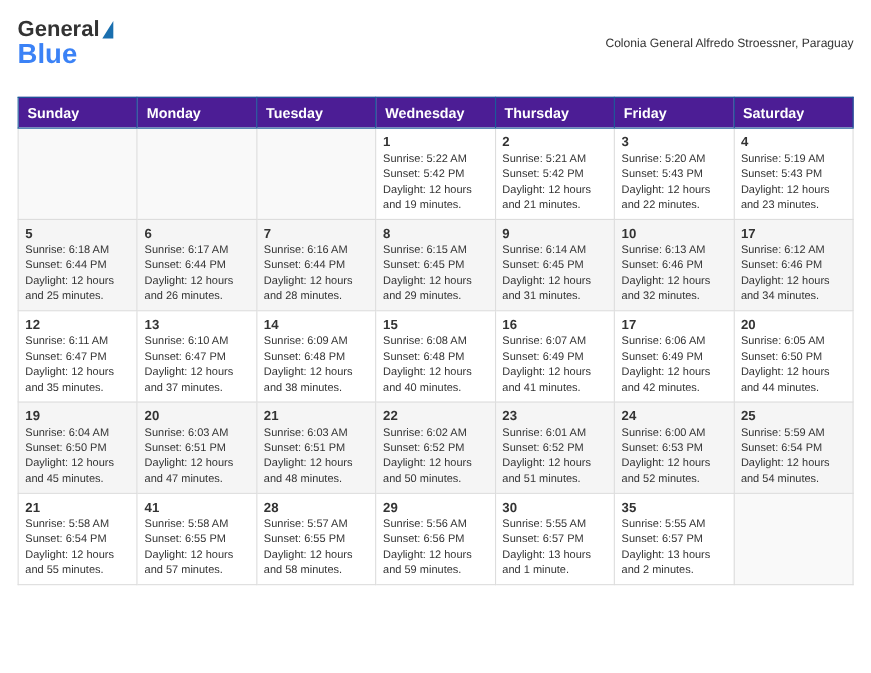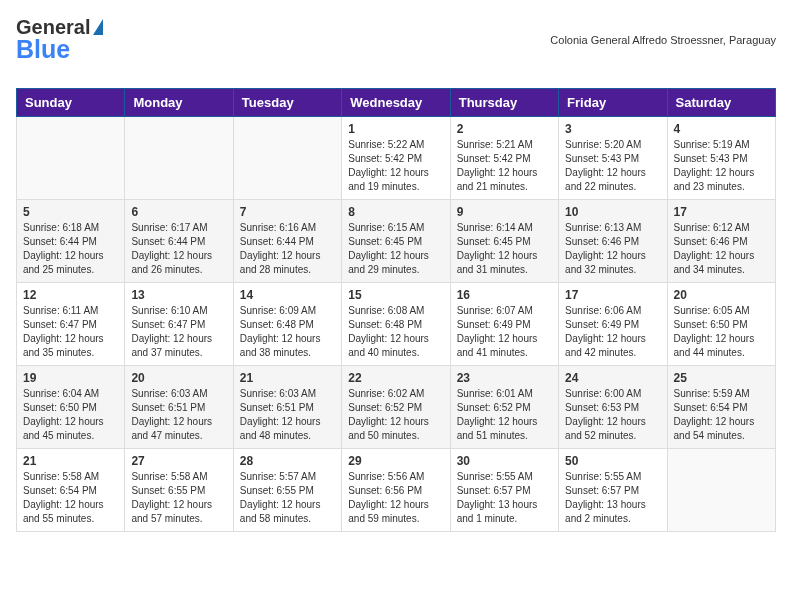--- a/index.html
+++ b/index.html
@@ -208,35 +208,35 @@
           <span class="day-number">25</span>
           <div class="day-info">Sunrise: 5:59 AM<br>Sunset: 6:54 PM<br>Daylight: 12 hours and 54 minutes.</div>
         </td>
       </tr>
       <tr>
         <td>
           <span class="day-number">21</span>
           <div class="day-info">Sunrise: 5:58 AM<br>Sunset: 6:54 PM<br>Daylight: 12 hours and 55 minutes.</div>
         </td>
         <td>
-          <span class="day-number">27</span>
+          <span class="day-number">41</span>
           <div class="day-info">Sunrise: 5:58 AM<br>Sunset: 6:55 PM<br>Daylight: 12 hours and 57 minutes.</div>
         </td>
         <td>
           <span class="day-number">28</span>
           <div class="day-info">Sunrise: 5:57 AM<br>Sunset: 6:55 PM<br>Daylight: 12 hours and 58 minutes.</div>
         </td>
         <td>
           <span class="day-number">29</span>
           <div class="day-info">Sunrise: 5:56 AM<br>Sunset: 6:56 PM<br>Daylight: 12 hours and 59 minutes.</div>
         </td>
         <td>
           <span class="day-number">30</span>
           <div class="day-info">Sunrise: 5:55 AM<br>Sunset: 6:57 PM<br>Daylight: 13 hours and 1 minute.</div>
         </td>
         <td>
-          <span class="day-number">50</span>
+          <span class="day-number">35</span>
           <div class="day-info">Sunrise: 5:55 AM<br>Sunset: 6:57 PM<br>Daylight: 13 hours and 2 minutes.</div>
         </td>
         <td class="empty-cell"></td>
       </tr>
     </tbody>
 </table>
 
 </body></html>

